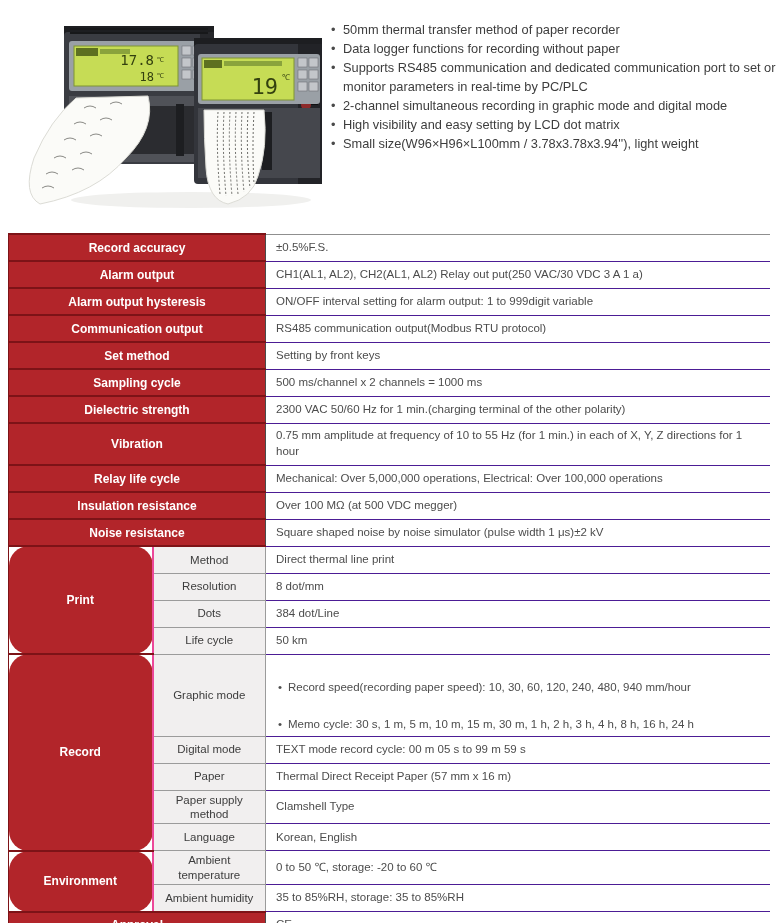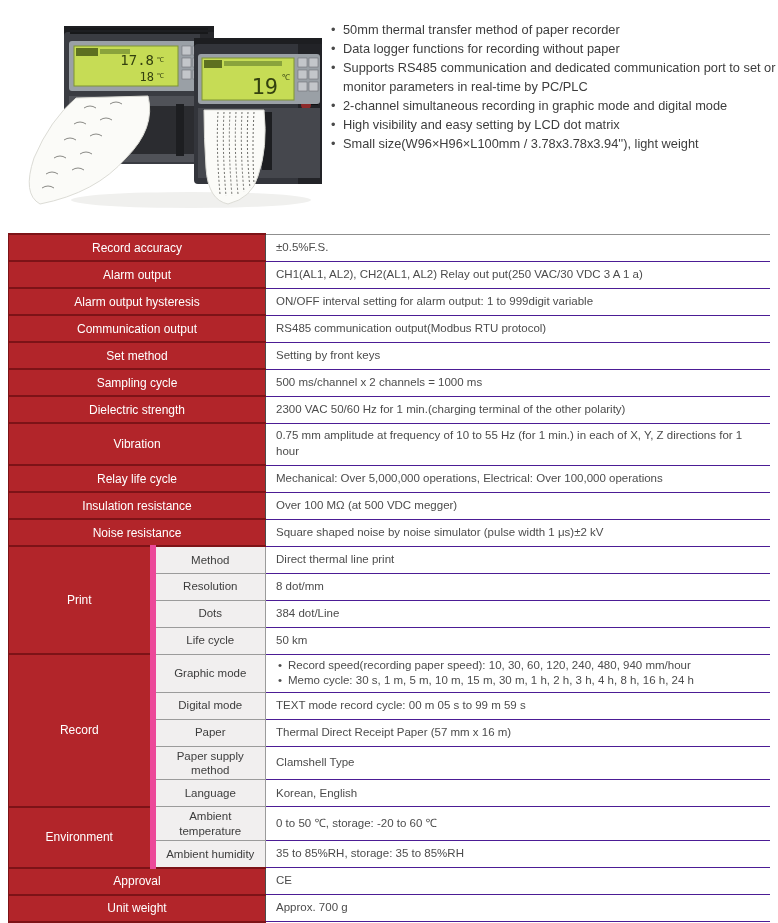--- a/index.html
+++ b/index.html
@@ -19,38 +19,38 @@
   
   table.spec{
     position:absolute;top:233px;left:8px;width:762px;
     border-collapse:collapse;table-layout:fixed;
   }
   .spec tr{height:27px;}
   .spec tr.h42{height:42px;}
   .spec tr.h38{height:38px;}
   .spec tr.h32{height:32px;}
   .spec th.rowlabel,.spec th.grouplabel{
-    background:#b2252a;color:#ffffff;font-size:12px;font-weight:normal;
+    background:#b2252a;color:#ffffff;font-size:12px;font-weight:bold;
     border-top:2px solid #7d1317;border-bottom:2px solid #7d1317;
     border-left:1px solid #7d1317;border-right:1px solid #4a4a4a;
     padding:2px 4px;
   }
-  .spec th.grouplabel{border-right:6px solid #ec4899;}
+  .spec th.grouplabel{border-right:2px solid #ec4899;border-radius:20px;}
   .spec td.sublabel{
     background:#f1efef;color:#3d3d3d;font-size:11.5px;text-align:center;
     border:1px solid #9b9b9b;border-left:2px solid #ffffff;
     padding:2px 6px;line-height:1.25;
   }
   .spec td.value{
     background:#ffffff;color:#4c4c4c;font-size:11.5px;text-align:left;
     border-top:1px solid #8f8f8f;border-bottom:1px solid #4c1d95;
     border-left:1px solid #555555;
     padding:3px 8px 3px 10px;line-height:1.35;
   }
-  .spec td.value .bullet{position:relative;padding-left:12px;}
+  .spec td.value .bullet{position:relative;padding-left:12px;margin-top:22px;}
   .spec td.value .bullet::before{content:"\2022";position:absolute;left:2px;color:#4c4c4c;}
   .lcd-digits{font-family:"DejaVu Sans Mono", monospace;fill:#33400f;}
 </style>
 </head>
 <body>
 
 <div class="product-wrap">
   <svg width="316" height="205" viewBox="0 0 316 205">
 
     <ellipse cx="185" cy="192" rx="120" ry="8" fill="#f0f0ee"></ellipse>

